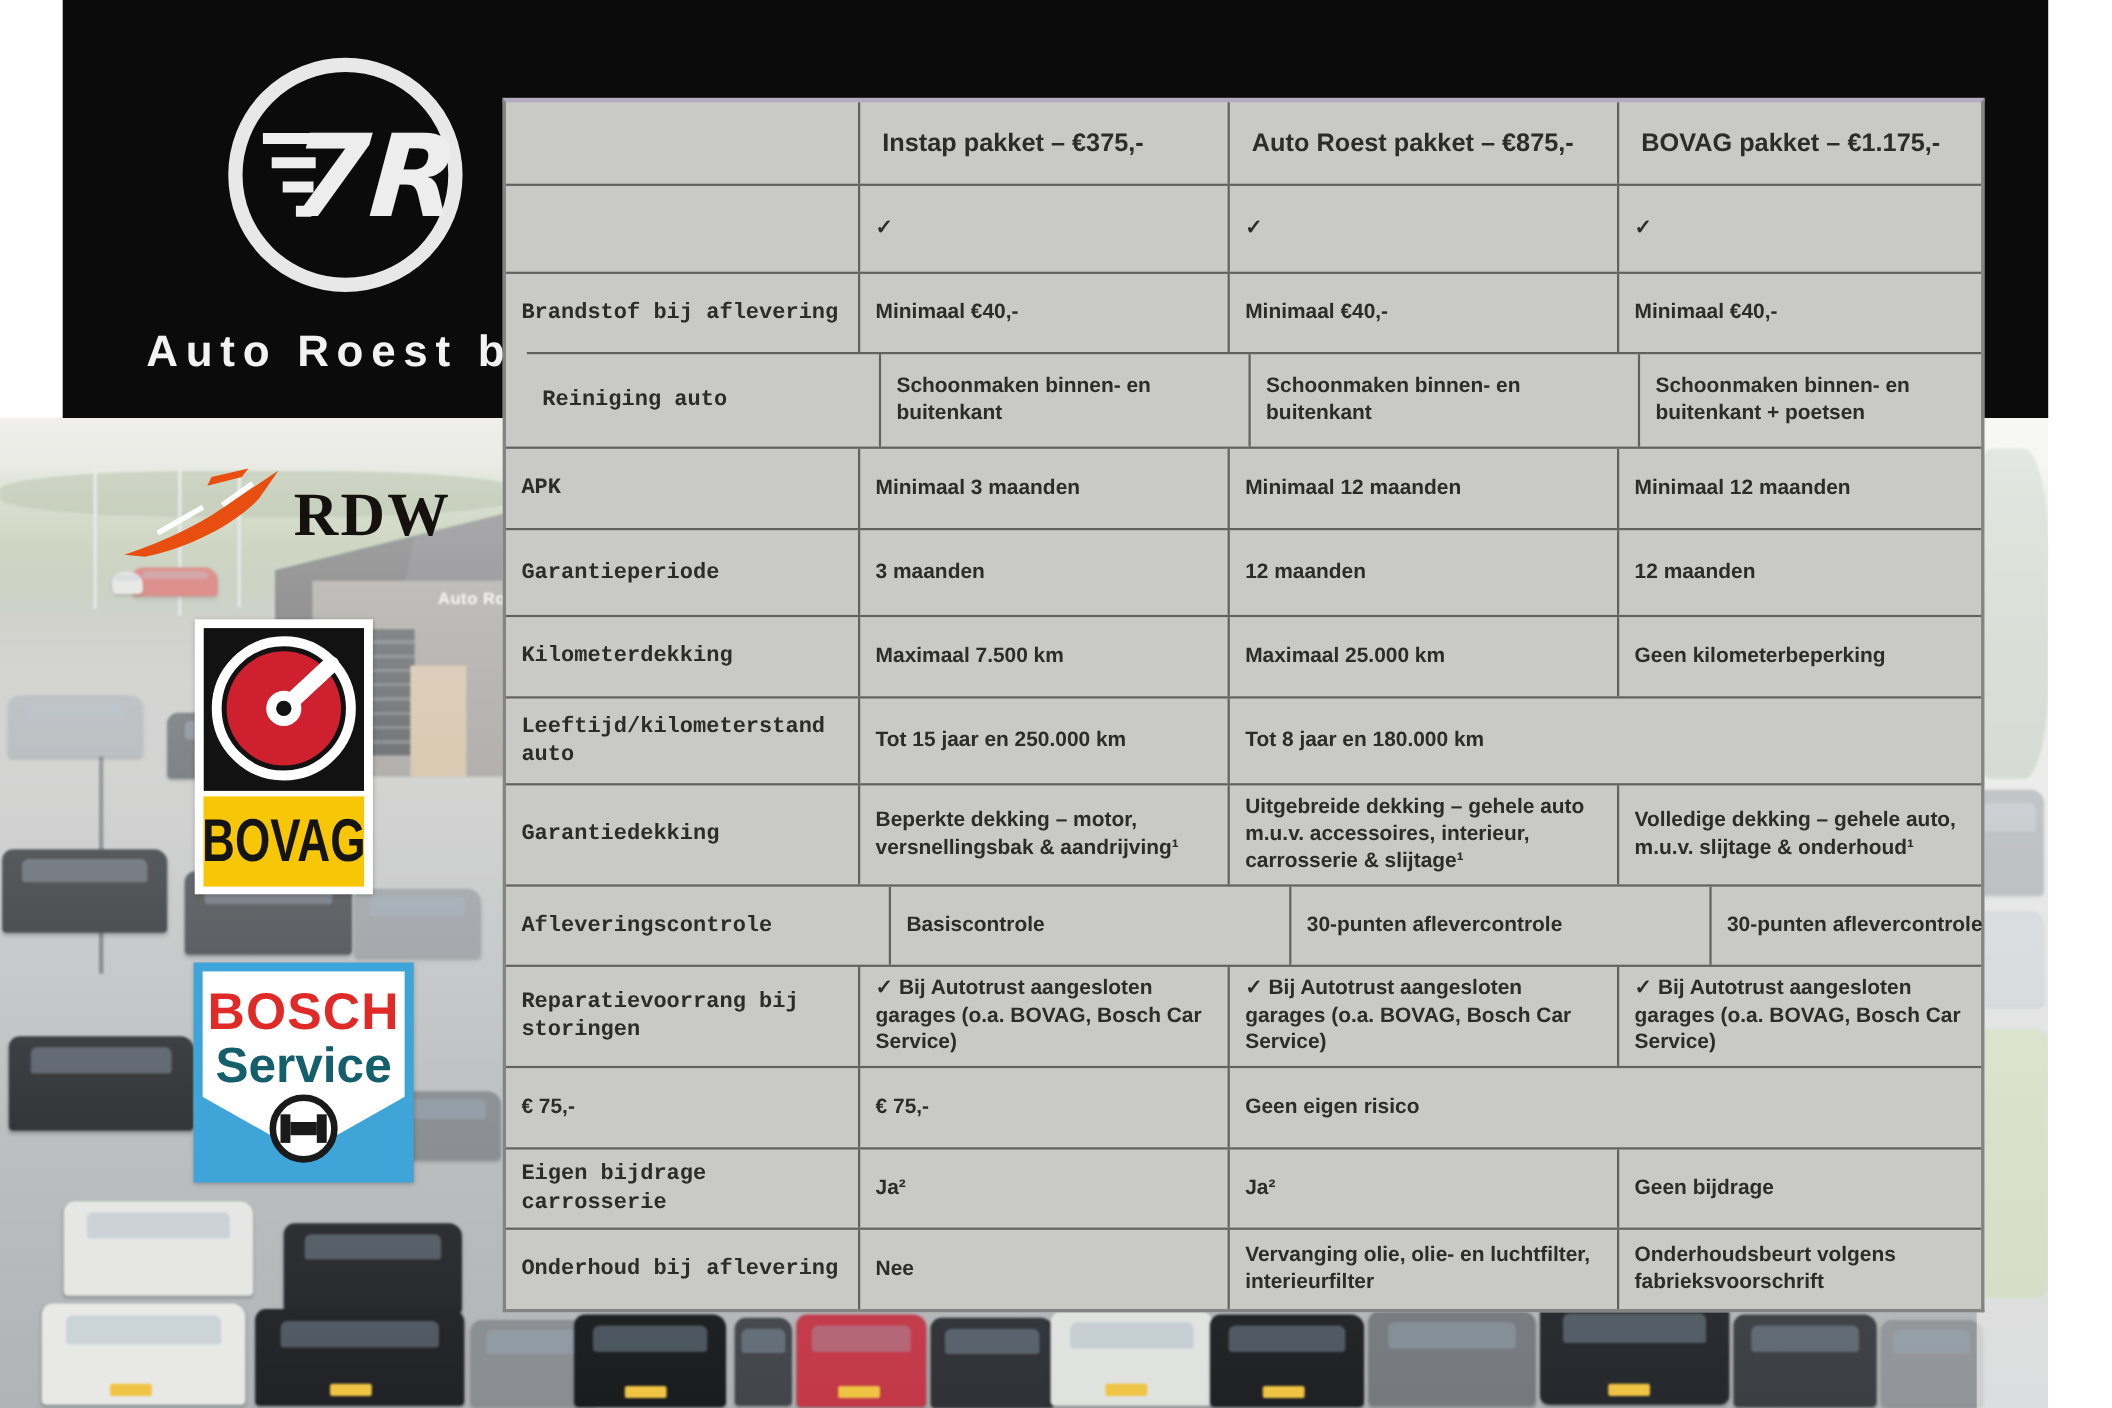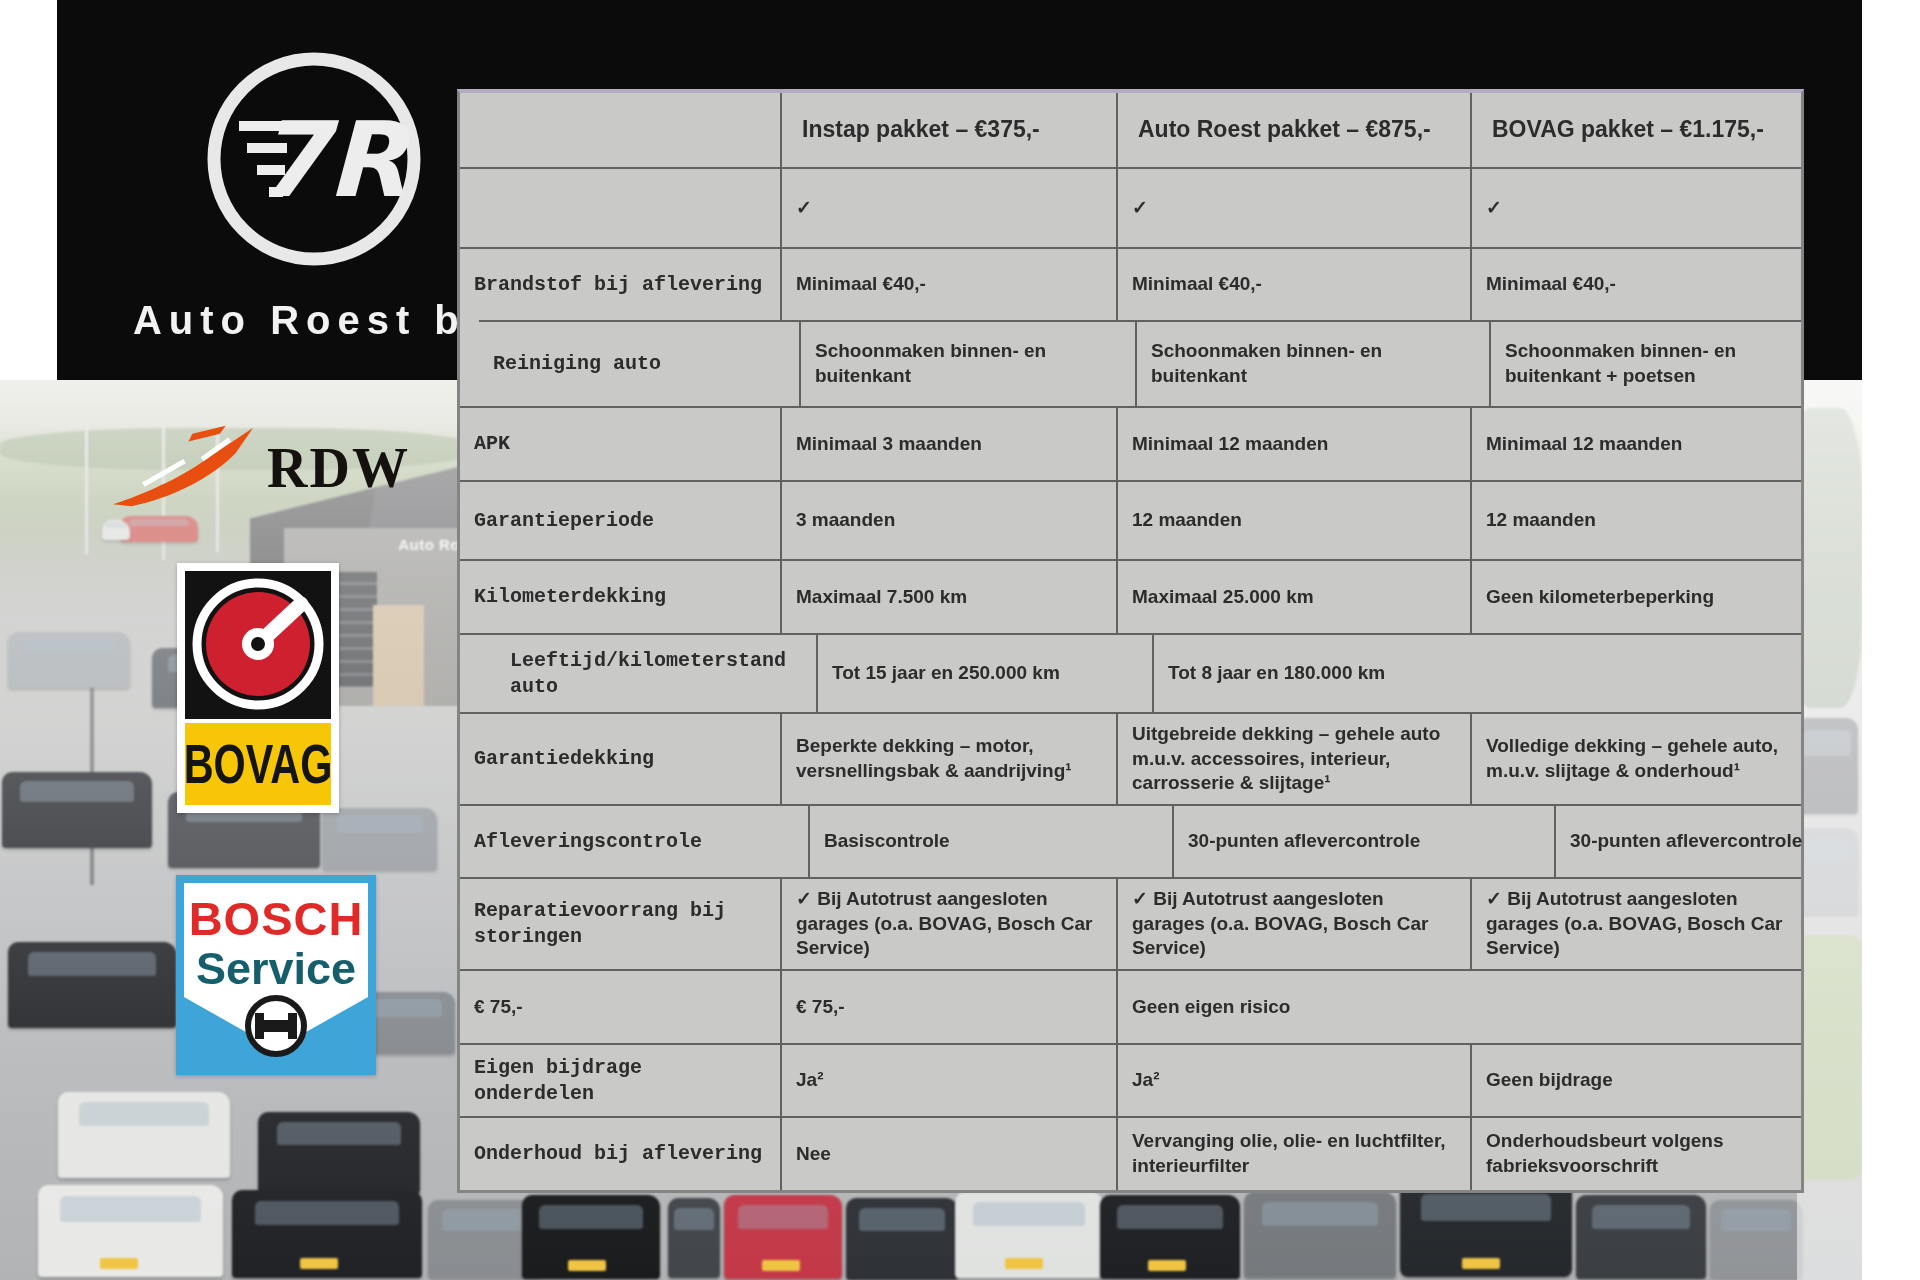--- a/index.html
+++ b/index.html
@@ -283,21 +283,21 @@
           <div class="t-cell">
             <span>Maximaal 7.500 km</span>
           </div>
           <div class="t-cell">
             <span>Maximaal 25.000 km</span>
           </div>
           <div class="t-cell">
             <span>Geen kilometerbeperking</span>
           </div>
         </div>
-        <div class="t-row" style="height: 77px; padding-left: 36px;">
+        <div class="t-row" style="height: 77px;">
           <div class="t-cell t-label">
             <span>Leeftijd/kilometerstand auto</span>
           </div>
           <div class="t-cell">
             <span>Tot 15 jaar en 250.000 km</span>
           </div>
           <div class="t-cell">
             <span>Tot 8 jaar en 180.000 km</span>
           </div>
         </div>
@@ -349,21 +349,21 @@
           </div>
           <div class="t-cell">
             <span>€ 75,-</span>
           </div>
           <div class="t-cell">
             <span>Geen eigen risico</span>
           </div>
         </div>
         <div class="t-row" style="height: 71px;">
           <div class="t-cell t-label">
-            <span>Eigen bijdrage onderdelen</span>
+            <span>Eigen bijdrage carrosserie</span>
           </div>
           <div class="t-cell">
             <span>Ja²</span>
           </div>
           <div class="t-cell">
             <span>Ja²</span>
           </div>
           <div class="t-cell">
             <span>Geen bijdrage</span>
           </div>

